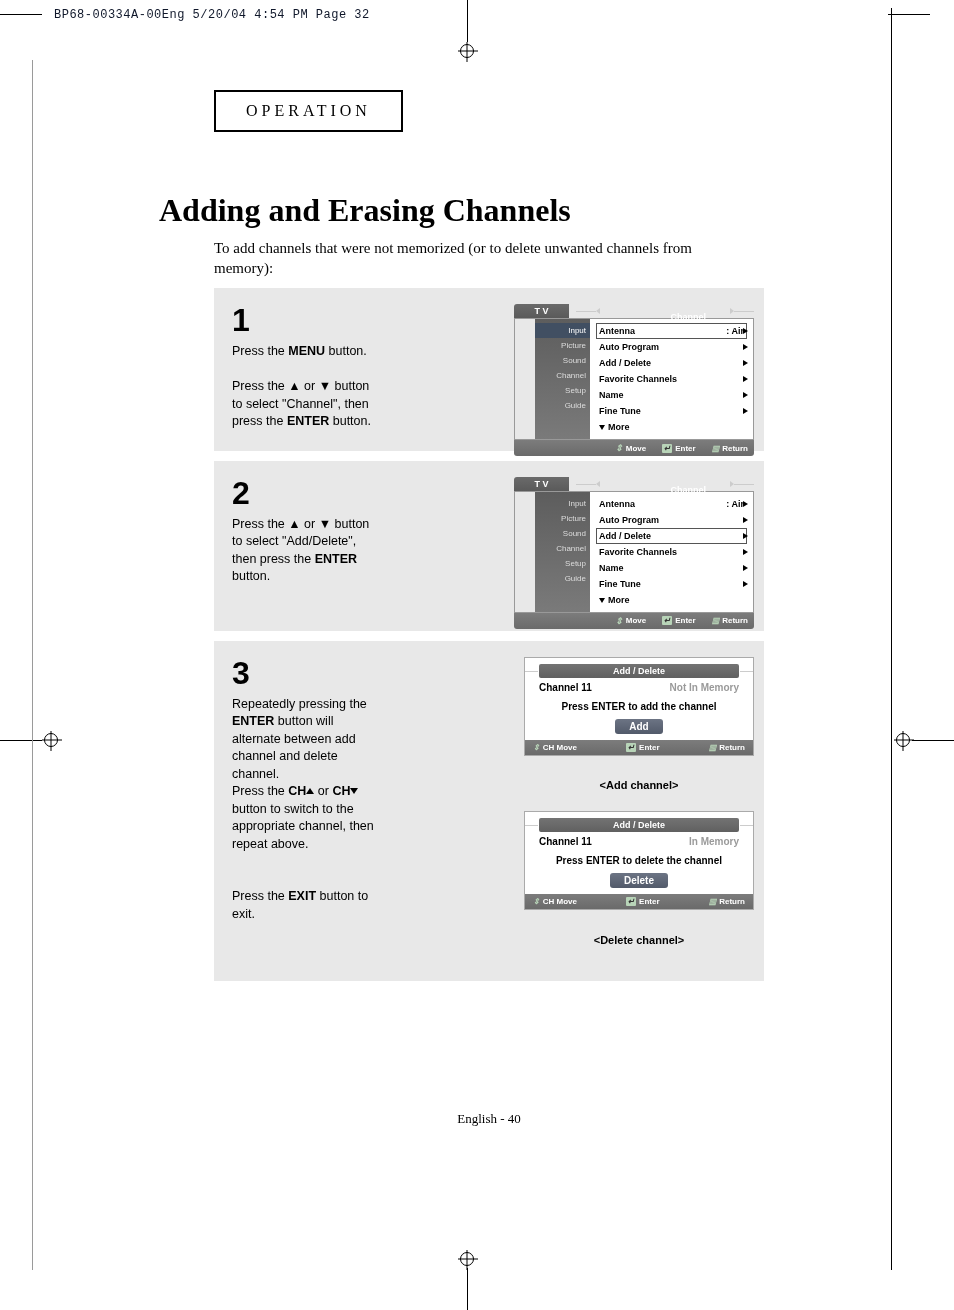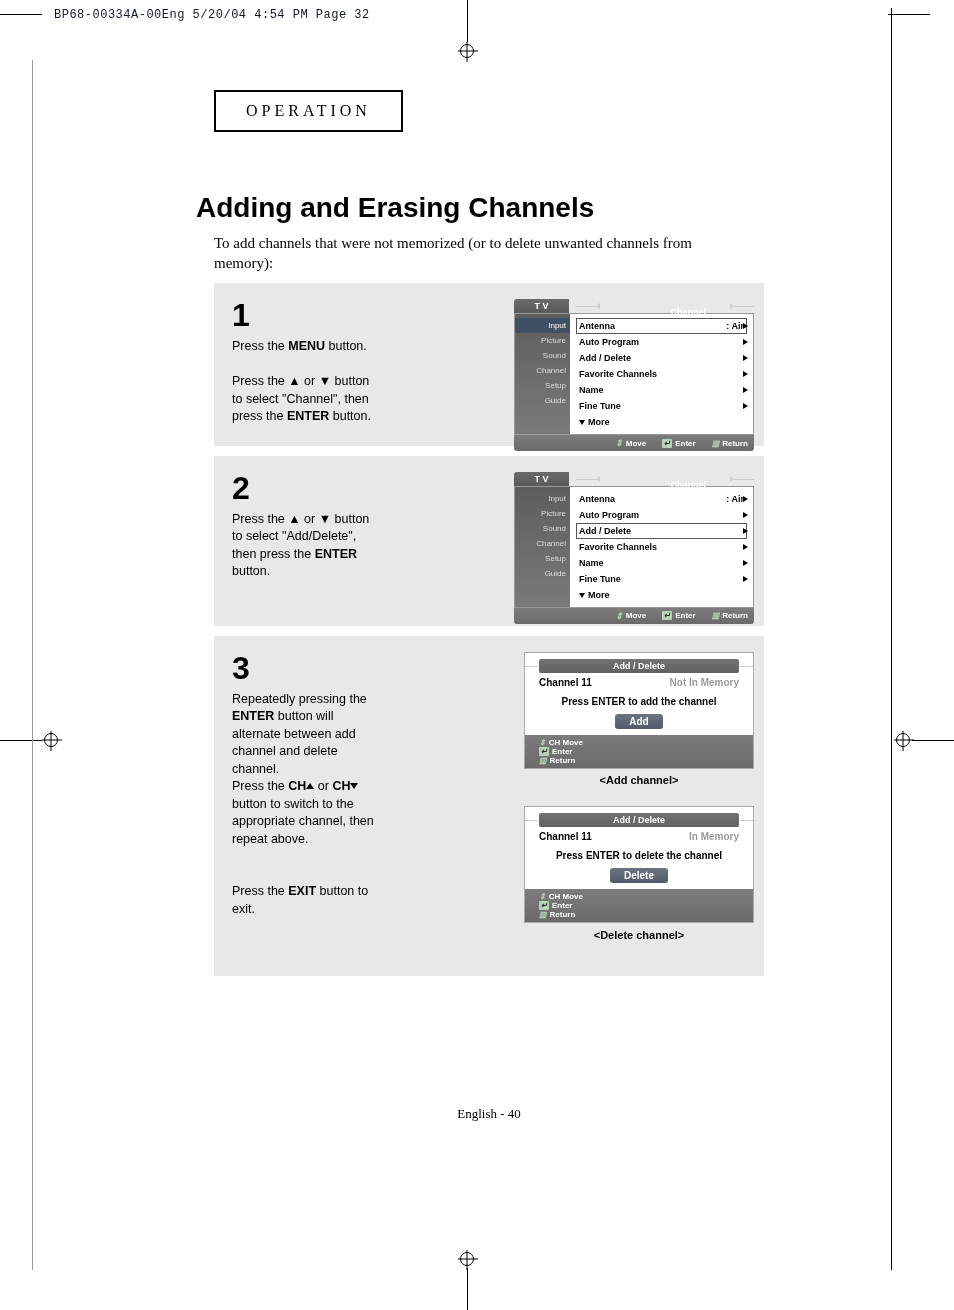--- a/index.html
+++ b/index.html
@@ -32,41 +32,41 @@
   .right-crop .circ::after { width: 20px; height: 1px; top: 50%; left: -3px; transform: translateY(-50%); }
   
   .vline-left { position: absolute; top: 60px; bottom: 40px; left: 32px; width: 1px; background: #9a9a9a; }
   .vline-right { position: absolute; top: 8px; bottom: 40px; right: 62px; width: 1px; background: #000; }
   
   .page { position: absolute; top: 90px; left: 84px; width: 680px; }
   
   .section-tab { border: 2px solid #000; padding: 10px 30px; display: inline-block; margin-left: 130px; }
   .section-tab-text { font-family: Georgia, serif; font-size: 16px; letter-spacing: 4px; font-variant: small-caps; }
   
-  .title { font-family: Liberation Sans, sans-serif; font-size: 28px; font-weight: bold; margin-top: 60px; margin-left: 112px; }
+  .title { font-family: Liberation Serif, serif; font-size: 32px; font-weight: bold; margin-top: 60px; margin-left: 75px; }
   .intro { font-family: Georgia, serif; font-size: 15px; margin-top: 10px; margin-left: 130px; width: 520px; line-height: 1.3; }
   
   .step-block { background: #e8e8e8; margin-top: 10px; margin-left: 130px; padding: 14px 18px 20px; position: relative; min-height: 150px; }
   .step-num { font-family: Arial, sans-serif; font-size: 32px; font-weight: bold; }
   .step-text { font-size: 12.5px; line-height: 1.4; width: 150px; margin-top: 4px; }
   .step-text b { font-weight: bold; }
   
   .osd { position: absolute; top: 16px; right: 10px; width: 240px; }
   .osd-header { display: flex; align-items: center; gap: 7px; }
   .osd-header-tv { background: linear-gradient(#6a6a6a,#5a5a5a); color: #fff; font-size: 9px; font-weight: bold; padding: 2px 6px; width: 55px; text-align: center; border-radius: 3px 0 0 0; }
   .osd-header-title { flex: 1; background: linear-gradient(#6f6f6f,#5d5d5d); position: relative; border-radius: 0 3px 0 0;}
   .osd-header-title span { position: absolute; right: 48px; top: 1px; color: #fff; font-size: 9px; font-weight: bold; }
   .osd-header-title::before { content: ''; position: absolute; left: 0; top: 50%; width: 20px; height: 1px; background: #ccc; }
   .osd-header-title::after { content: ''; position: absolute; right: 0; top: 50%; width: 20px; height: 1px; background: #ccc; }
   .osd-header-title .arr-l, .osd-header-title .arr-r { position: absolute; top: 50%; transform: translateY(-50%); width:0; height:0; }
   .osd-header-title .arr-l { left: 20px; border-right: 4px solid #ccc; border-top: 3px solid transparent; border-bottom: 3px solid transparent;}
   .osd-header-title .arr-r { right: 20px; border-left: 4px solid #ccc; border-top: 3px solid transparent; border-bottom: 3px solid transparent;}
   
   .osd-body { display: flex; border: 1px solid #999; }
-  .osd-side { width: 55px; background: linear-gradient(#5d5d5d,#7a7a7a); padding-top: 4px; }
+  .osd-side { width: 55px; background: linear-gradient(#5d5d5d,#7a7a7a); padding-top: 4px; margin-left: 20px; }
   .osd-side-item { color: #ddd; font-size: 8px; padding: 3px 4px; text-align: right; position: relative; }
   .osd-side-item.sel { background: #414f62; color: #fff; }
   .osd-main { flex: 1; background: #fff; padding: 4px 6px; }
   .osd-row { display: flex; justify-content: space-between; font-size: 9px; font-weight: bold; padding: 2px 2px; position: relative; border: 1px solid transparent;}
   .osd-row.sel { border: 1px solid #555; }
   .osd-row .lbl { }
   .osd-row .val { }
   .osd-row .tri { position: absolute; right: -2px; top: 50%; transform: translateY(-50%); width:0; height:0; border-left: 5px solid #000; border-top: 3px solid transparent; border-bottom: 3px solid transparent; }
   .osd-row .dn { display:inline-block; width:0;height:0; border-top:5px solid #000; border-left:3px solid transparent; border-right:3px solid transparent; margin-right:3px; vertical-align: middle;}
   .osd-footer { background: linear-gradient(#7c7c7c,#6a6a6a); padding: 3px 6px; display: flex; justify-content: flex-end; gap: 16px; font-size: 8px; color: #fff; font-weight: bold; border-radius: 0 0 3px 3px;}
@@ -76,21 +76,21 @@
   .icon-return::before { content:'▥'; color:#b8d4b8;}
   
   .pop { position: absolute; right: 10px; width: 230px; border: 1px solid #aaa; background: #fff; }
   .pop-header { background: linear-gradient(#737373,#606060); color: #fff; font-size: 9px; font-weight: bold; text-align: center; padding: 2px 0; position: relative; margin: 6px 14px 0; border-radius: 2px;}
   .pop-header::before, .pop-header::after { content:''; position:absolute; top:50%; width:13px; height:1px; background:#ccc;}
   .pop-header::before { left:-14px;} .pop-header::after { right:-14px;}
   .pop-sub { display:flex; justify-content:space-between; padding: 4px 14px; font-size:10px; font-weight:bold;align-items:center;}
   .pop-sub .st { color:#9a9a9a;}
   .pop-line { font-size:10px; font-weight:bold; text-align:center; padding: 4px 0;}
   .pop-btn { display:block; margin: 3px auto 6px; background: linear-gradient(#6c7484,#525a6a); color:#fff; font-size:10px; font-weight:bold; text-align:center; border-radius:3px; padding:2px 14px; width: fit-content;}
-  .pop-footer { background: linear-gradient(#7c7c7c,#6a6a6a); padding: 3px 14px; display:flex; justify-content:space-between; font-size:8px; color:#fff; font-weight:bold;flex-direction:column;}
+  .pop-footer { background: linear-gradient(#7c7c7c,#6a6a6a); padding: 3px 8px; display:flex; justify-content:space-between; font-size:8px; color:#fff; font-weight:bold;}
   .pop-footer span { display:flex; align-items:center; gap:3px;}
   .icon-ch::before { content:'⇕'; color:#b8d4b8;}
   .pop-caption { text-align:center; font-size:11px; font-weight:bold; margin-top:8px; }
   
   .crop-bottom { position: absolute; bottom: 0; left: 460px; }
   .crop-bottom .vline { width:1px; height:42px; background:#000; margin:0 auto; }
   .crop-bottom .circ { width:14px; height:14px; border:1px solid #000; border-radius:50%; margin:0 auto 2px; position:relative;}
   .crop-bottom .circ::before, .crop-bottom .circ::after { content:''; position:absolute; background:#000;}
   .crop-bottom .circ::before { width:1px; height:20px; left:50%; top:-3px; transform:translateX(-50%);}
   .crop-bottom .circ::after { width:20px; height:1px; top:50%; left:-3px; transform:translateY(-50%);}

